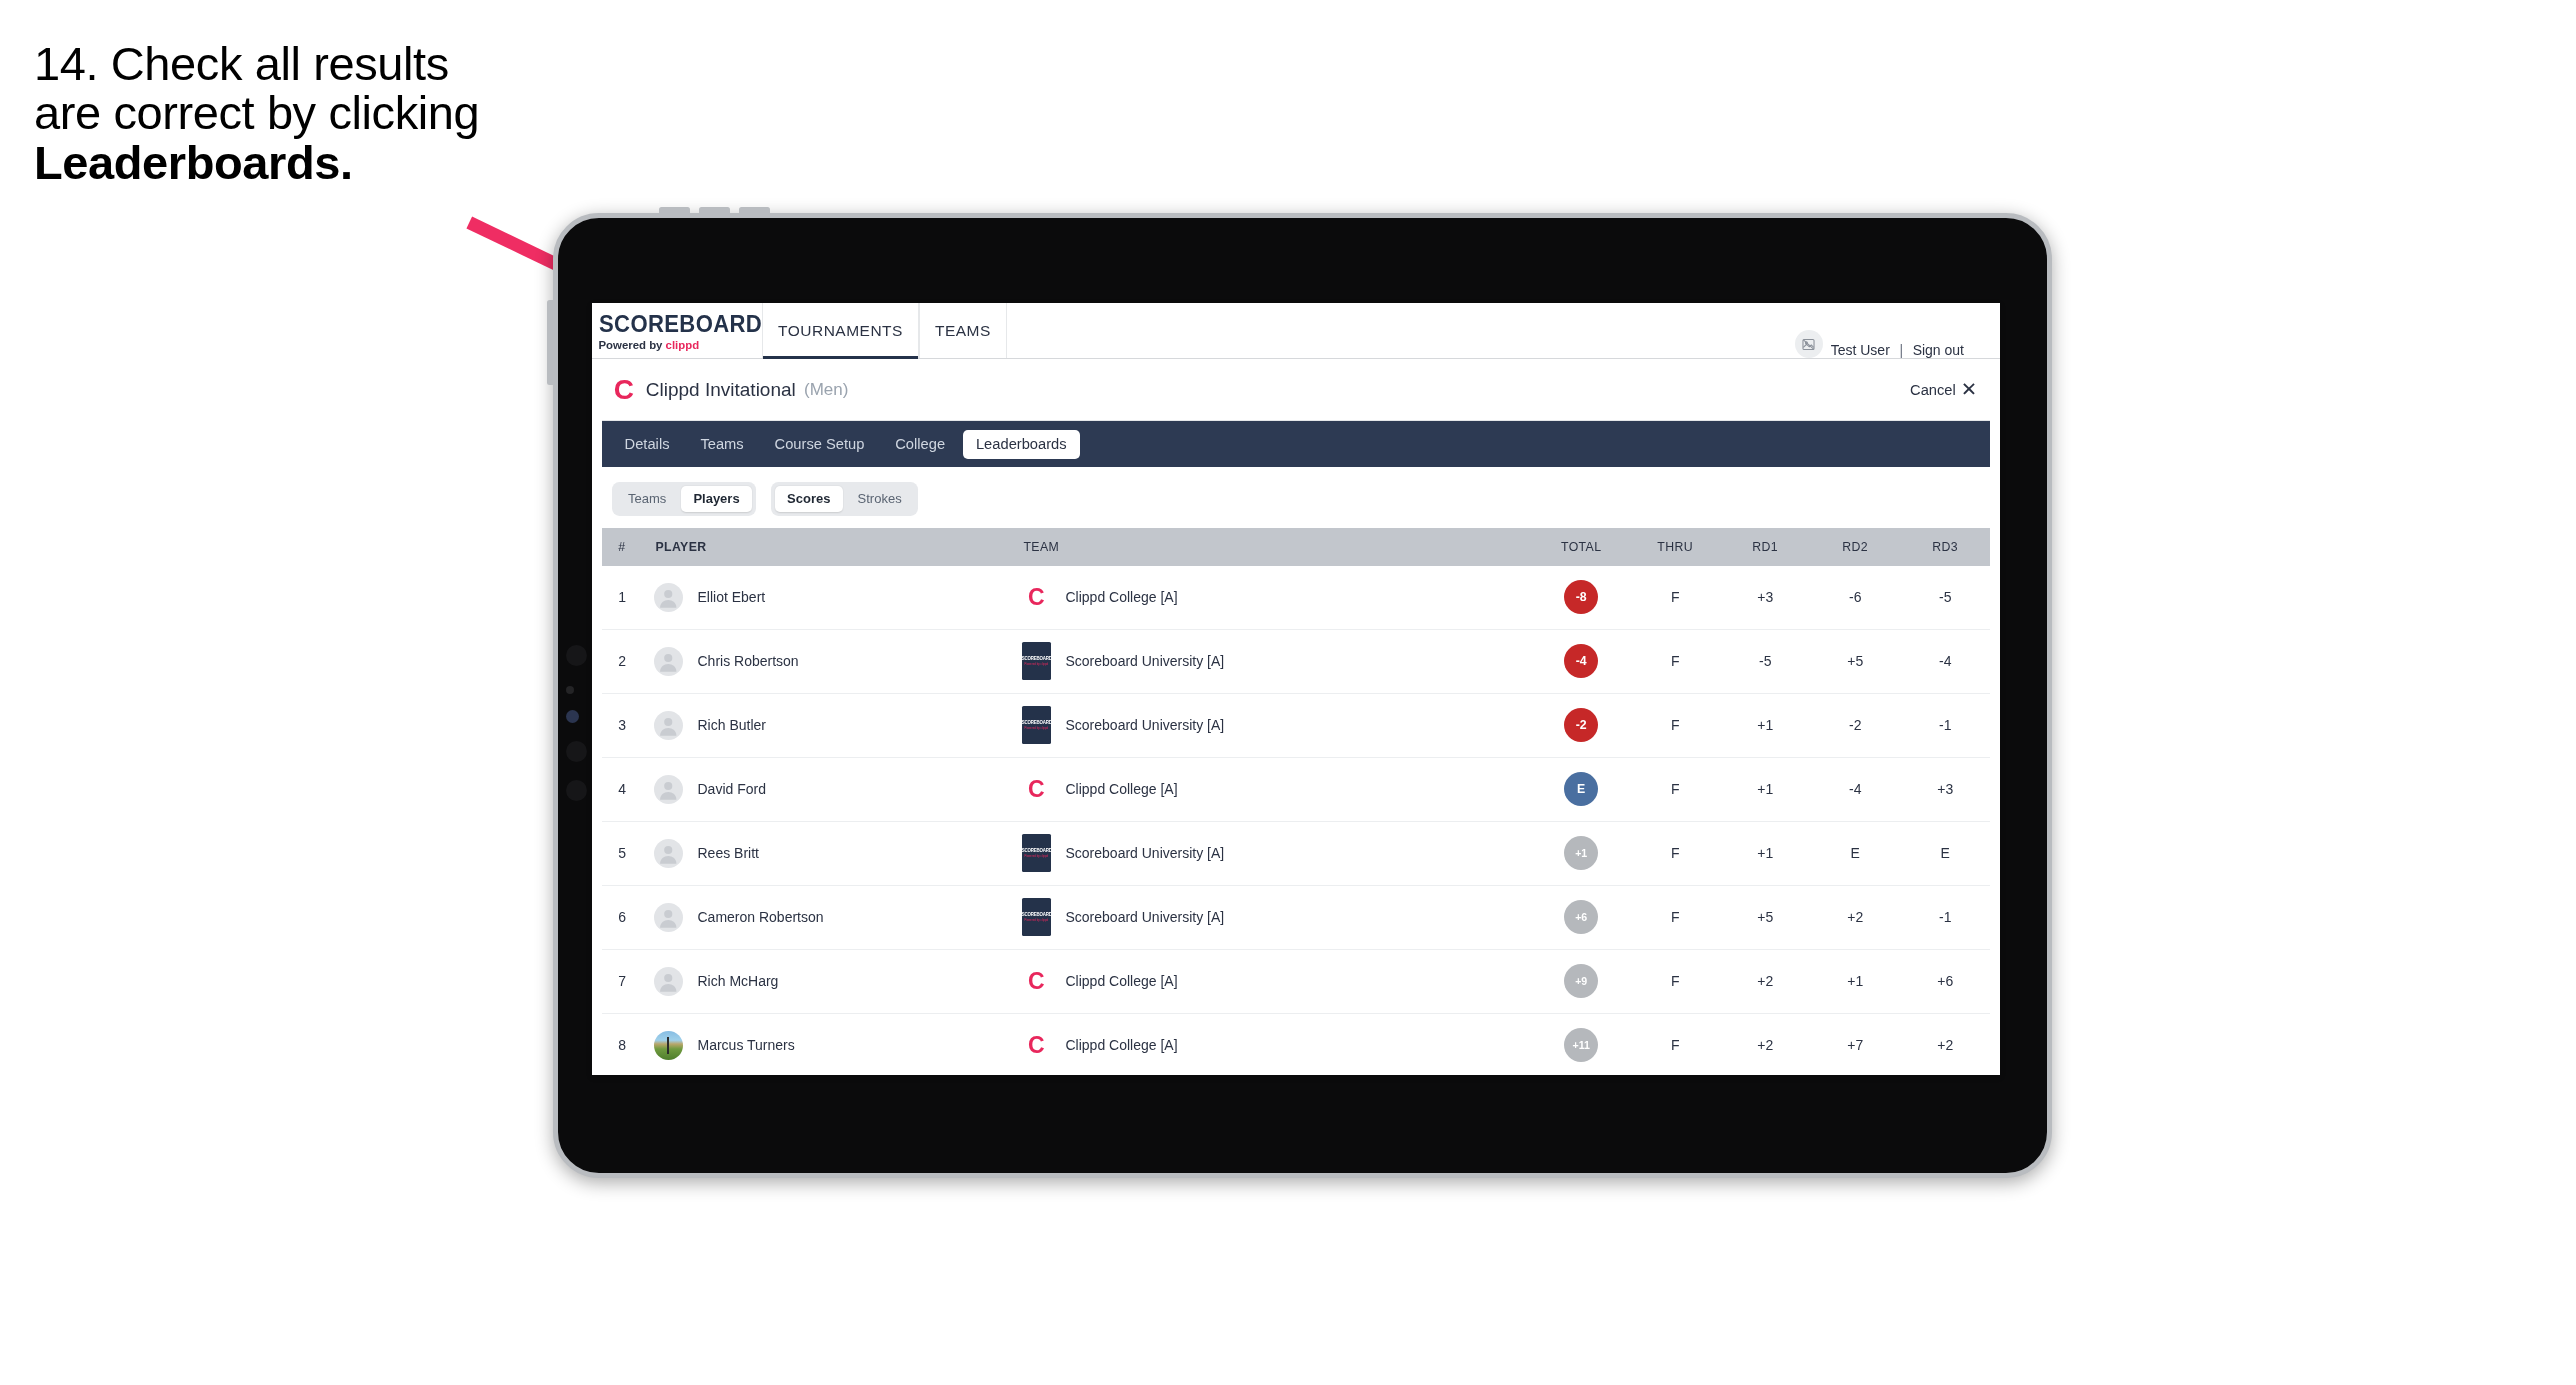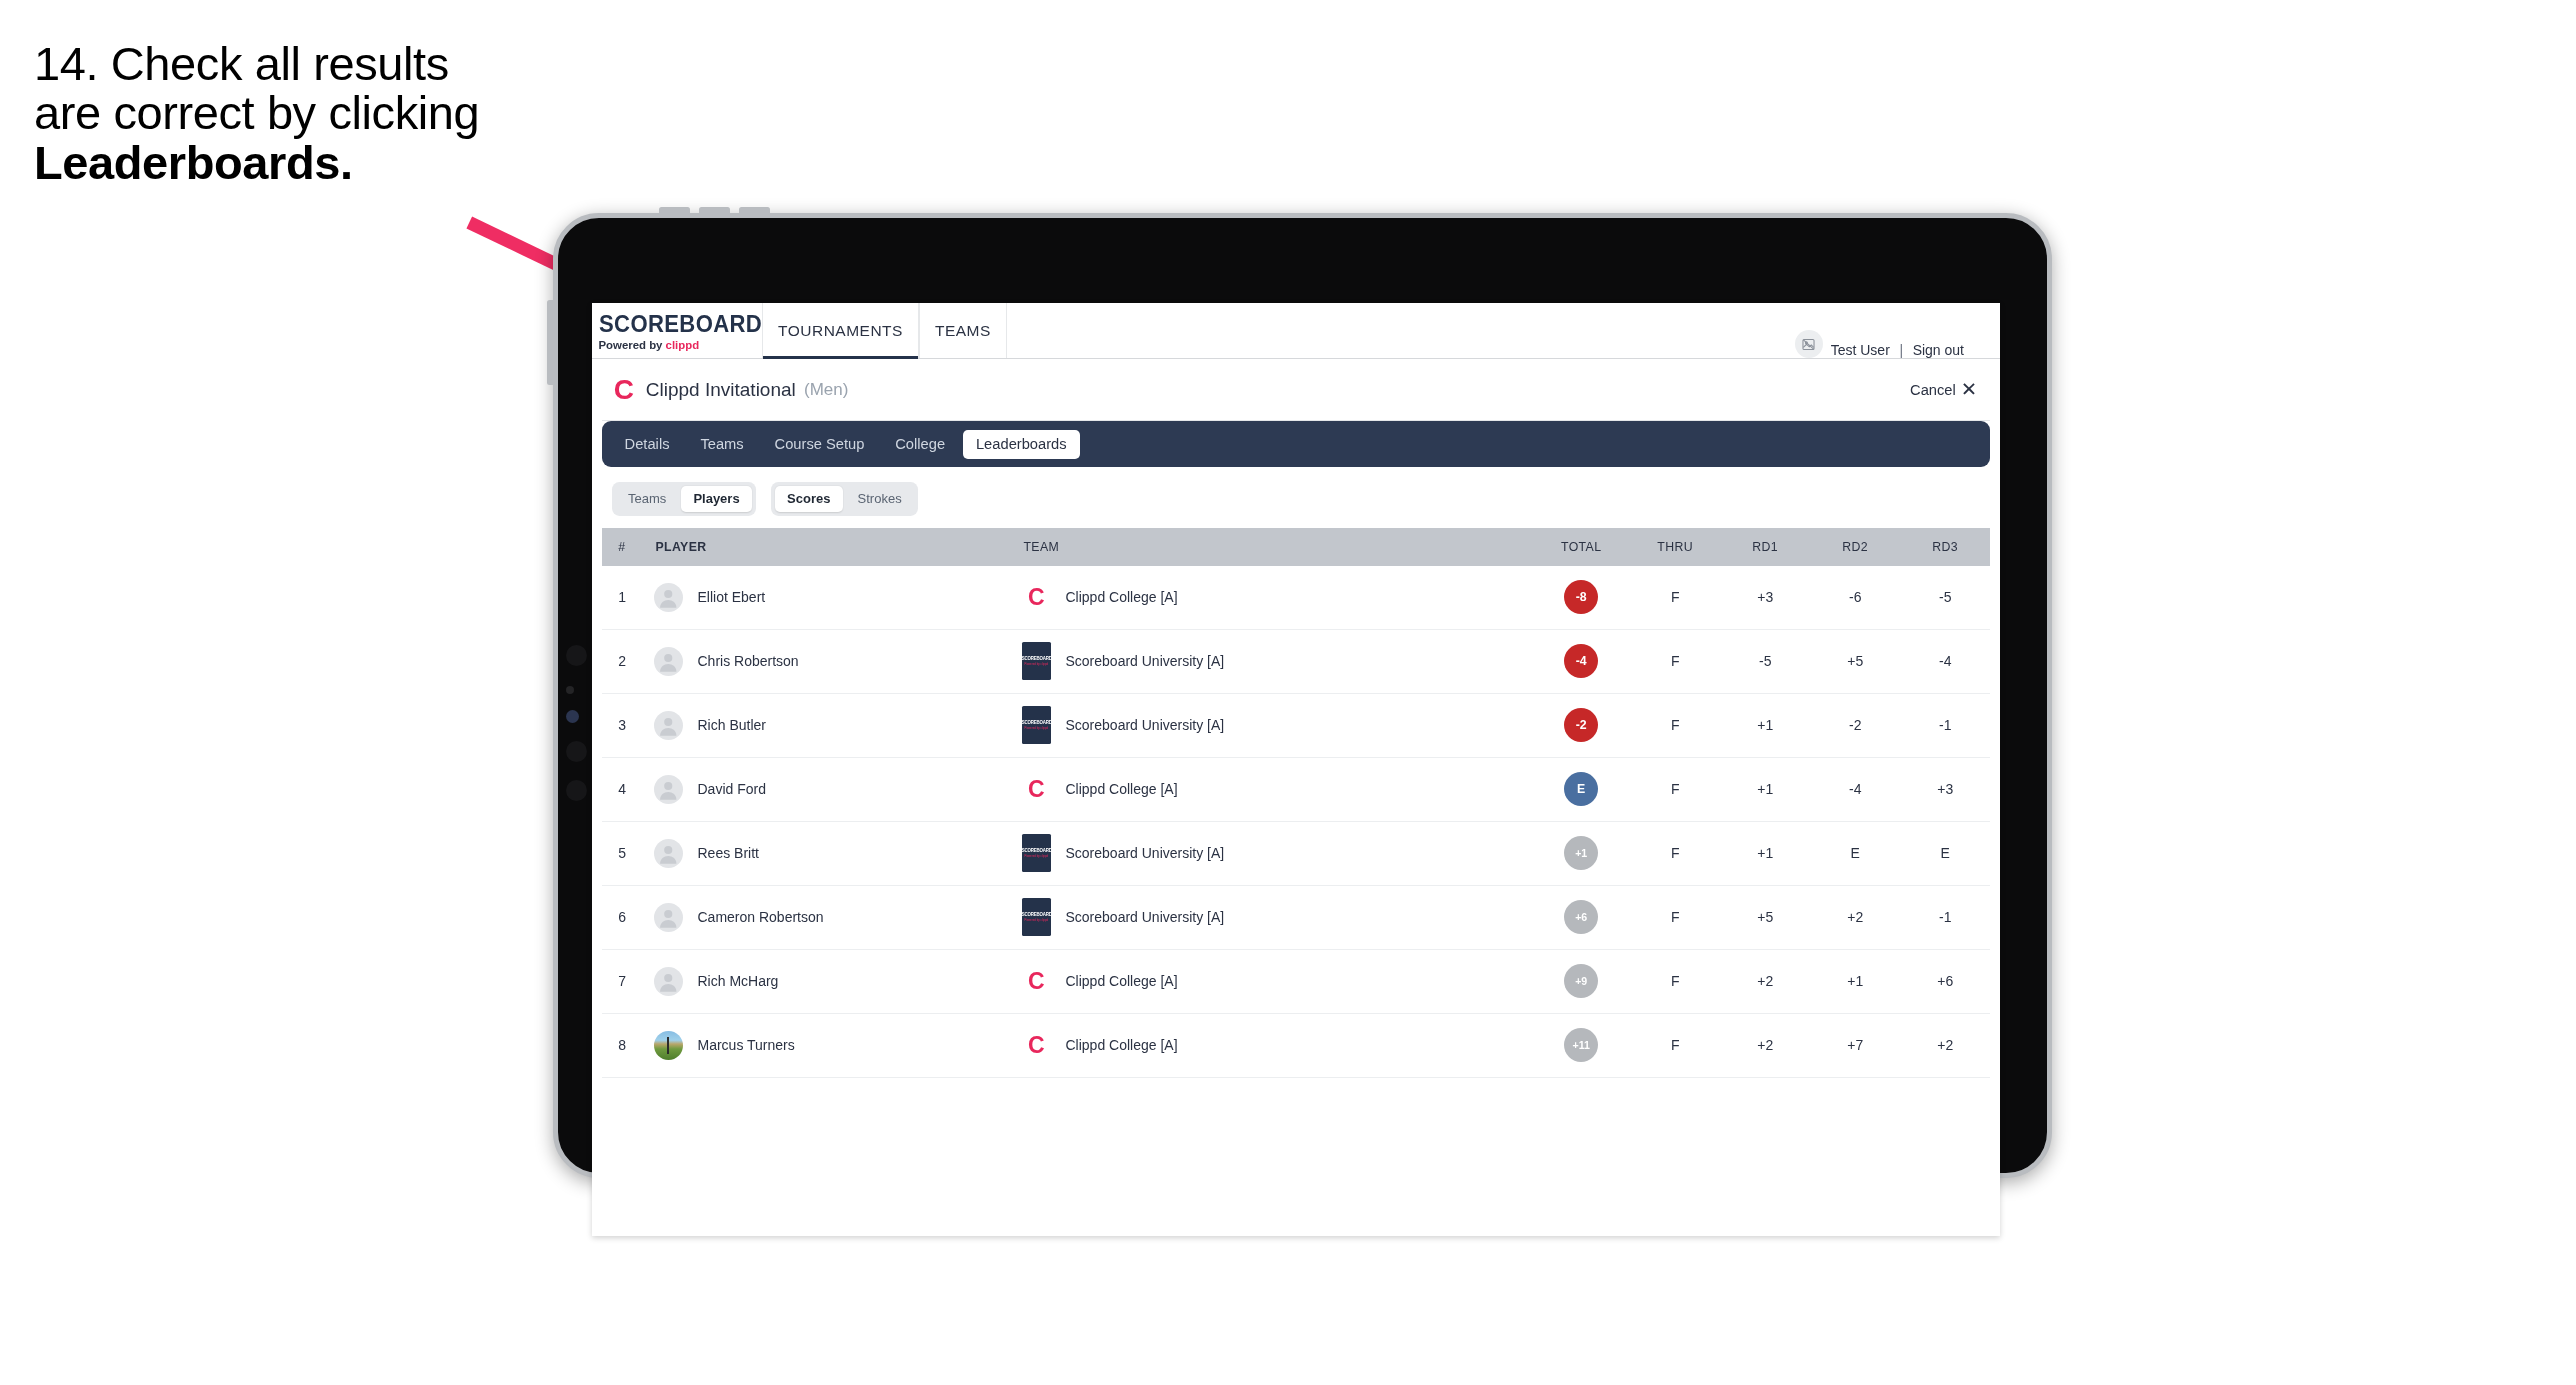--- a/index.html
+++ b/index.html
@@ -55,21 +55,21 @@
   .dot-a { top: 427px; width: 21px; height: 21px; background:#161618; }
   .dot-b { top: 468px; width: 8.2px; height: 8.2px; background:#242426; }
   .dot-c { top: 492px; width: 13px; height: 13px; background:#2b3550; }
   .dot-d { top: 523px; width: 21px; height: 21px; background:#161618; }
   .dot-e { top: 562px; width: 21px; height: 21px; background:#161618; }
 
   
   .app {
     position: absolute;
     left: 592px; top: 303px;
-    width: 1408px; height: 933px;
+    width: 1408px; height: 772px;
     background: #ffffff;
     box-shadow: 0 1.6px 5.7px rgba(0,0,0,0.18);
     overflow: hidden;
   }
 
   
   .topbar {
     height: 56px;
     display: flex; align-items: stretch;
     border-bottom: 0.8px solid #d6d8db;
@@ -149,21 +149,20 @@
   .cancel-x { font-size: 19.6px; line-height: 1; }
 
   
   .tabstrip {
     background: #2d3a53;
     height: 46px;
     display: flex; align-items: center;
     gap: 4.9px;
     padding: 0 9.8px;
     margin: 0 9.8px;
-    border-radius: 9px;
   }
   .stab {
     font-size: 14.7px; color: #cfd6e0;
     padding: 6.5px 13px; border-radius: 4.9px;
     cursor: pointer; white-space: nowrap;
   }
   .stab.active {
     background: #ffffff; color: #2b3243; font-weight: normal;
   }
 

